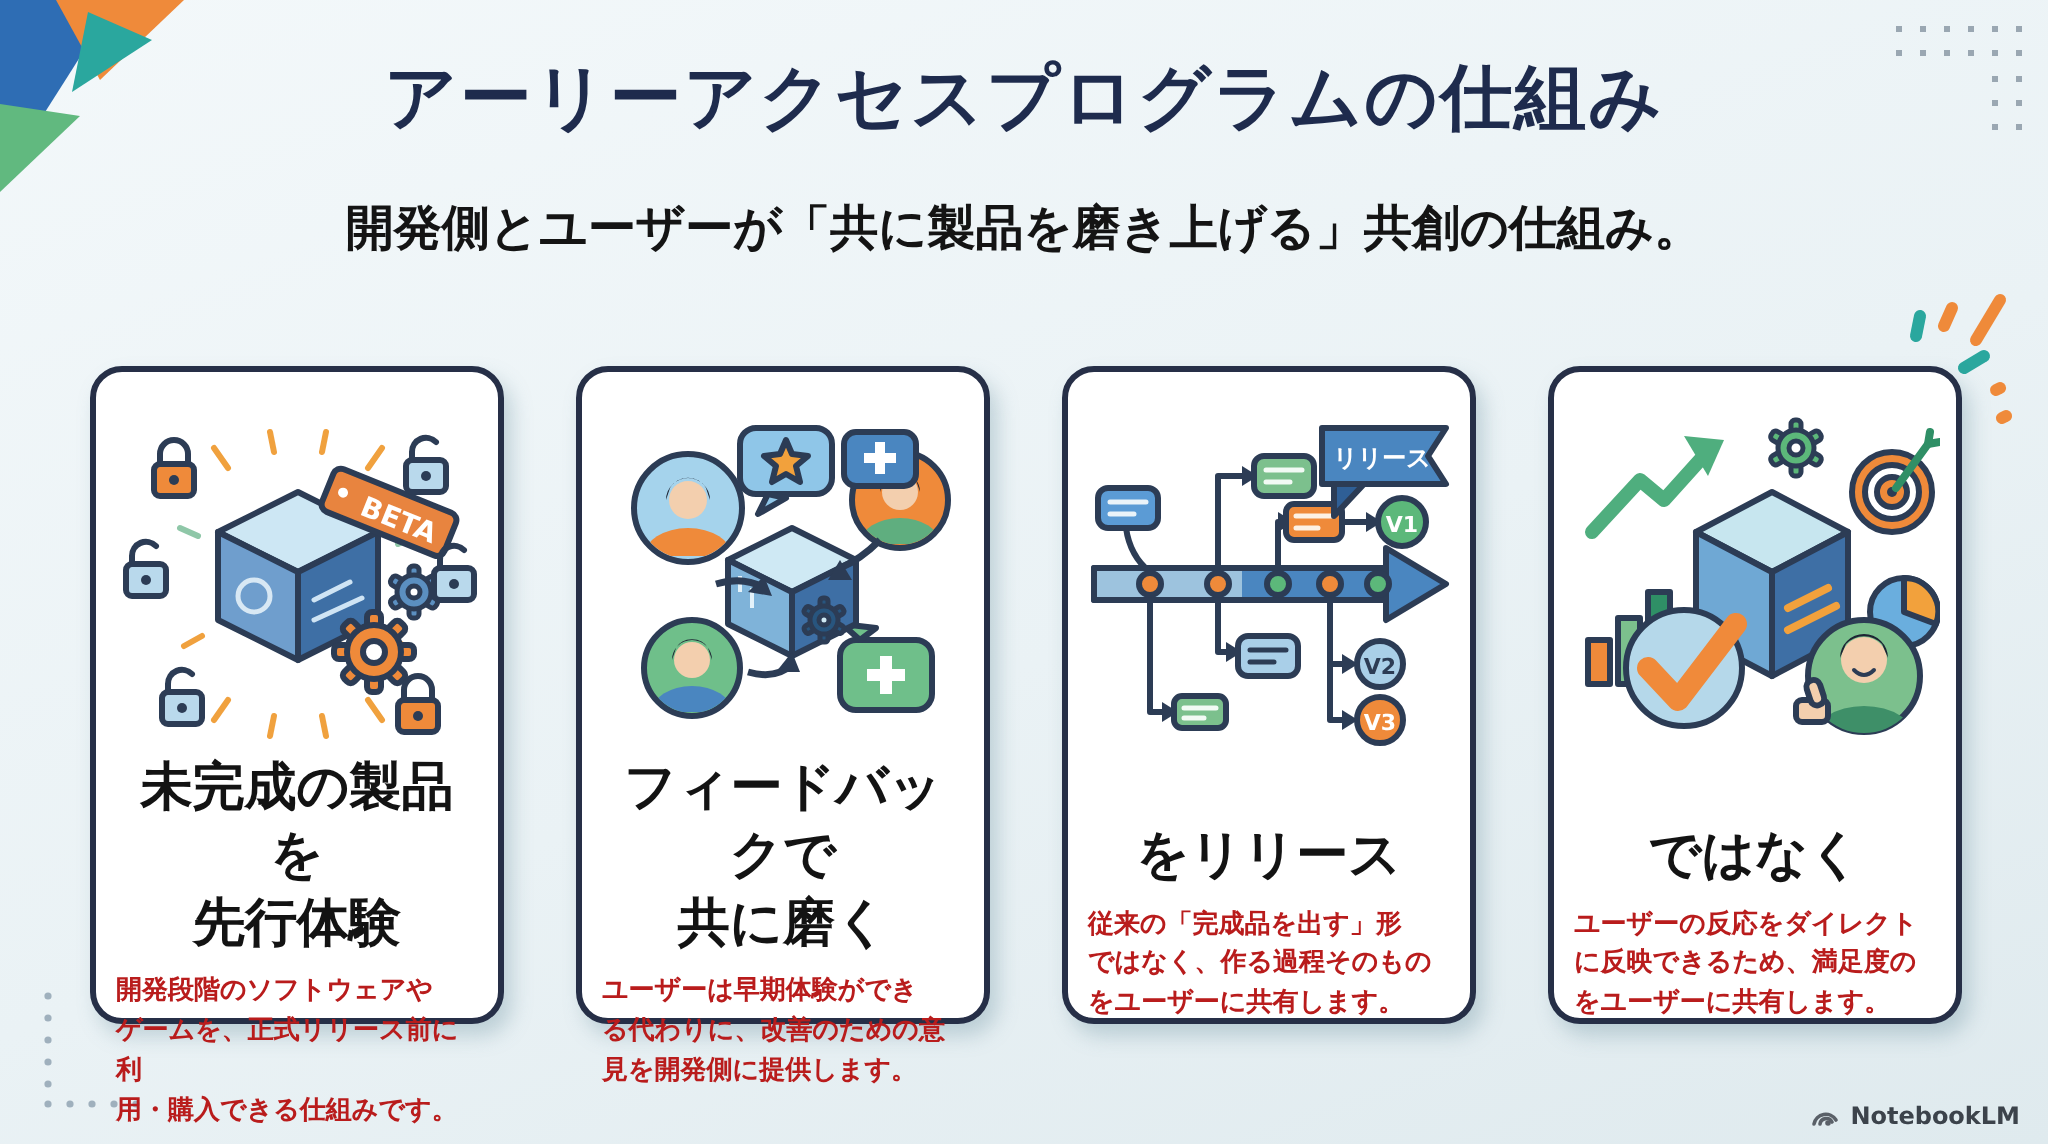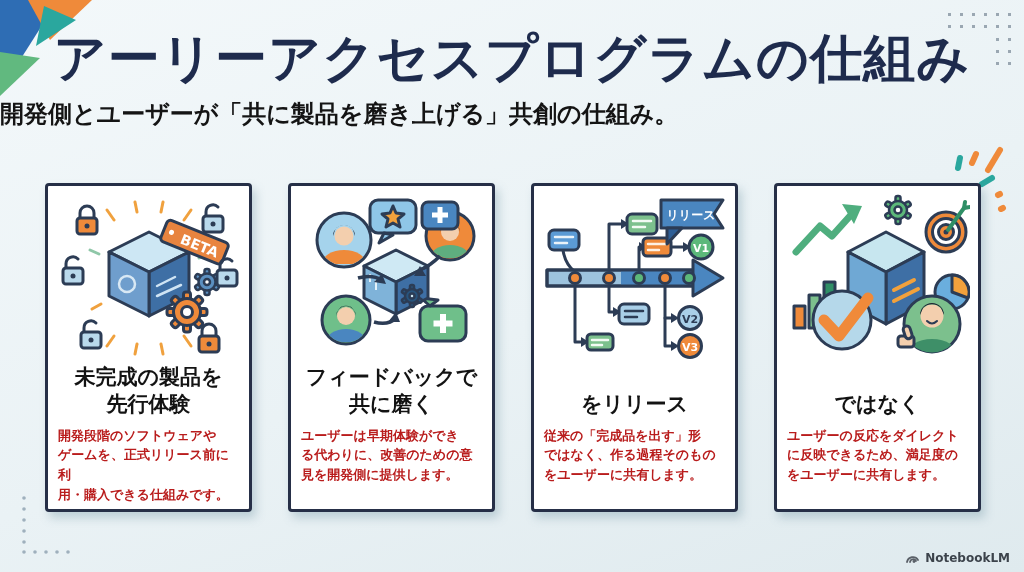--- a/index.html
+++ b/index.html
@@ -1,30 +1,30 @@
 <!DOCTYPE html>
 <html><head>
 <meta charset="utf-8">
 <style>
   html,body{margin:0;padding:0;}
   body{font-family:"DejaVu Sans","Liberation Sans",sans-serif;}
   .canvas{position:relative;width:1024px;height:572px;overflow:hidden;
     background:linear-gradient(160deg,#f3f8fa 0%,#eaf2f5 55%,#dfeaee 100%);}
   
   .title{position:absolute;top:30px;left:0;width:100%;text-align:center;
-    font-size:52px;font-weight:900;color:#1e2b4d;letter-spacing:1px;margin:0;line-height:1.1;}
-  .subtitle{position:absolute;top:98px;left:0;width:100%;
+    font-size:36px;font-weight:900;color:#1e2b4d;letter-spacing:1px;margin:0;line-height:1.1;}
+  .subtitle{position:absolute;top:98px;left:0;width:100%;text-align:center;
     font-size:24px;font-weight:800;color:#141414;margin:0;}
   
   .cards{position:absolute;left:45px;top:183px;width:936px;display:flex;gap:36px;}
   .card{width:207px;height:329px;box-sizing:border-box;background:#ffffff;
-    border:3px solid #262f47;border-radius:4px;box-shadow:4px 6px 10px rgba(110,145,160,.35);
-    padding:6px 10px 8px;display:flex;flex-direction:column;align-items:center;}
+    border:3px solid #262f47;border-radius:16px;box-shadow:4px 6px 10px rgba(110,145,160,.35);
+    padding:20px 10px 8px;display:flex;flex-direction:column;align-items:center;}
   .icon-wrap{height:170px;display:flex;align-items:center;justify-content:center;flex:0 0 auto;}
-  .card h2{font-size:21px;font-weight:800;color:#131313;text-align:center;
+  .card h2{font-size:26px;font-weight:800;color:#131313;text-align:center;
     line-height:1.3;margin:2px 0 7px;}
   .card p{font-size:13px;font-weight:700;color:#b91c1c;line-height:1.52;
     margin:0;text-align:left;white-space:pre-line;width:100%;}
   
   .footer{position:absolute;right:14px;bottom:7px;display:flex;gap:5px;}
   .footer span{font-size:12px;font-weight:700;color:#3c434b;}
   
   .deco{position:absolute;}
   .tl-triangles{left:0;top:0;}
   .dots-tr{left:948px;top:10px;}

